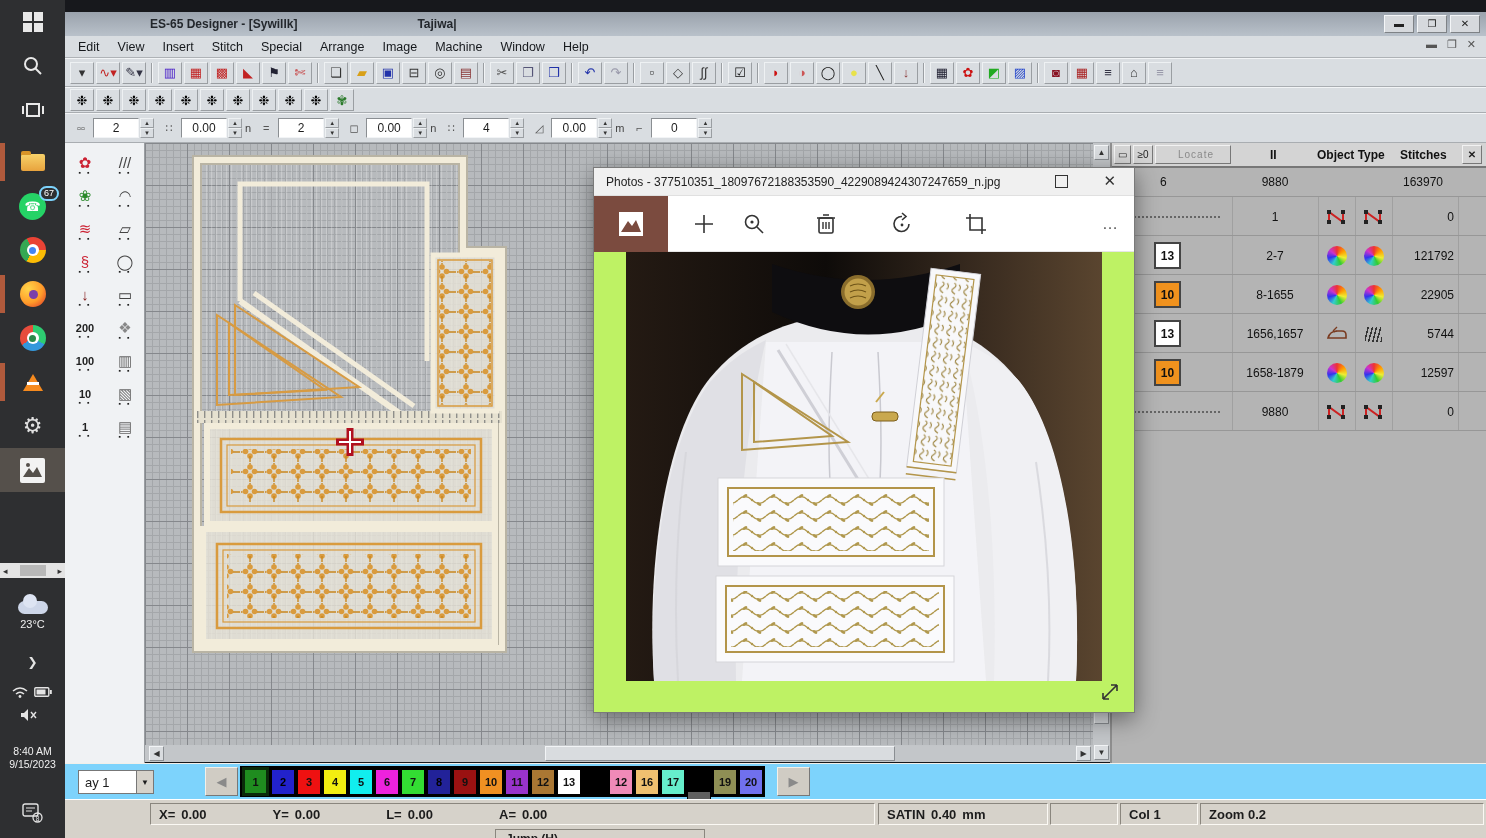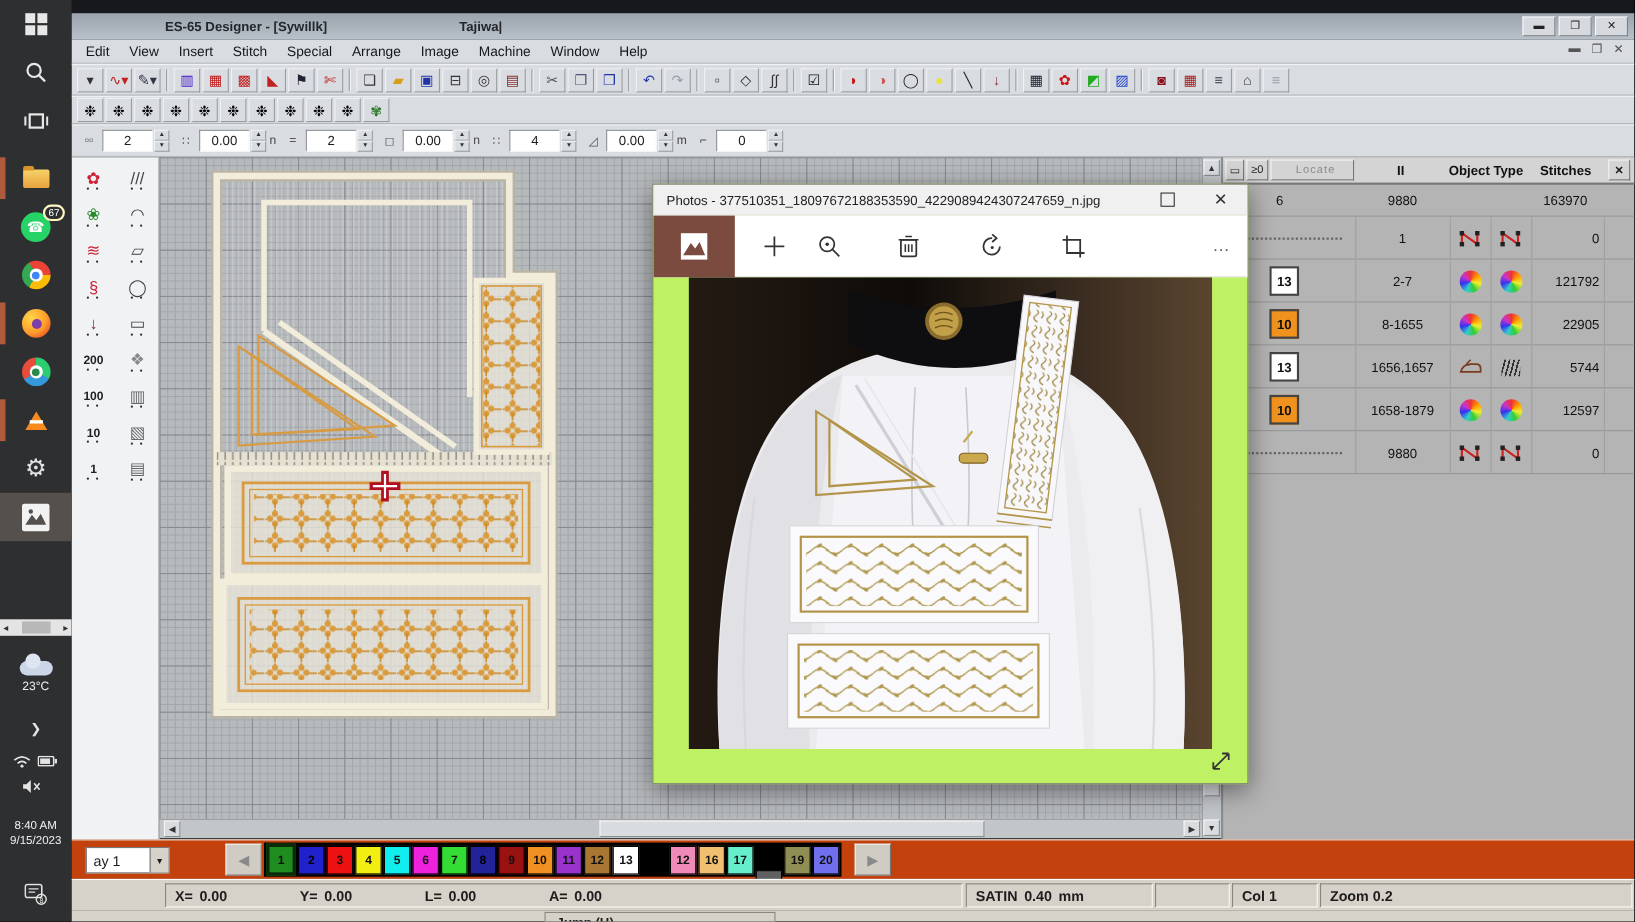--- a/index.html
+++ b/index.html
@@ -16,21 +16,21 @@
   .ico-circle{width:26px;height:26px;border-radius:50%;position:relative;}
   .chrome-outer{background:conic-gradient(from -30deg,#ea4335 0 120deg,#fbbc05 0 240deg,#34a853 0 360deg);}
   .chrome-outer .inner{position:absolute;left:7px;top:7px;width:12px;height:12px;border-radius:50%;background:#fff;}
   .chrome-outer .inner2{position:absolute;left:9.5px;top:9.5px;width:7px;height:7px;border-radius:50%;background:#4285f4;}
   .chrome-green{background:conic-gradient(from 0deg,#2ecc71 0 33%,#3498db 0 66%,#e74c3c 0 100%);}
   .chrome-green .inner{position:absolute;left:7px;top:7px;width:12px;height:12px;border-radius:50%;background:#fff;}
   .chrome-green .inner2{position:absolute;left:9.5px;top:9.5px;width:7px;height:7px;border-radius:50%;background:#2a8a4a;}
   .firefox{background:radial-gradient(circle at 32% 30%,#ffd54a,#ff9c2a 55%,#e8592a 82%);}
   .firefox .inner{position:absolute;left:9px;top:9px;width:9px;height:9px;border-radius:50%;background:#7a3faa;}
   .wa{width:27px;height:27px;border-radius:50%;background:#25d366;color:#fff;display:flex;align-items:center;justify-content:center;font-size:13px;}
-  .wa-badge{position:absolute;right:6px;top:2px;border:2px solid #fef9c3;border-radius:10px;color:#fff;font-size:9px;padding:0 3px;line-height:11px;background:#2e2f31;}
+  .wa-badge{position:absolute;right:6px;top:2px;border:2px solid #7dd3fc;border-radius:10px;color:#fff;font-size:9px;padding:0 3px;line-height:11px;background:#2e2f31;}
   .folder{width:24px;height:17px;background:linear-gradient(#f7d26a,#e8a33d);border-radius:2px;position:relative;}
   .folder:before{content:"";position:absolute;left:0;top:-3px;width:10px;height:4px;background:#d89428;border-radius:2px 2px 0 0;}
   .vlc{width:0;height:0;border-left:10px solid transparent;border-right:10px solid transparent;border-bottom:17px solid #f68a1e;position:relative;}
   .vlc:after{content:"";position:absolute;left:-6px;top:8px;width:12px;height:3px;background:#fff;}
   .gear{font-size:22px;color:#e0e0e0;line-height:1;}
   .photos-bg{position:absolute;left:0;top:0;width:65px;height:44px;background:#55504b;}
   .photos-ico{width:25px;height:25px;background:#f2f2f2;border-radius:2px;position:relative;z-index:1;}
   .tb-scroll{position:absolute;left:0;top:563px;width:65px;height:15px;background:#e4e4e4;display:flex;align-items:center;justify-content:space-between;color:#333;font-size:9px;padding:0 3px;}
   .tb-scroll .thumb{width:26px;height:11px;background:#b8b8b8;}
   .cloud{width:30px;height:13px;background:#cdd6e8;border-radius:8px;position:relative;}
@@ -107,21 +107,21 @@
   #ph-title .txt{margin-left:12px;font-size:12px;color:#222;white-space:nowrap;overflow:hidden;max-width:430px;}
   #ph-max{position:absolute;right:66px;top:7px;width:13px;height:13px;border:1.5px solid #333;}
   #ph-close{position:absolute;right:18px;top:4px;font-size:15px;color:#333;}
   #ph-toolbar{height:56px;background:#fff;border-bottom:1px solid #e6e6e6;position:relative;}
   #ph-tile{position:absolute;left:0;top:0;width:74px;height:56px;background:#7b4b3f;display:flex;align-items:center;justify-content:center;}
   .ph-btn{position:absolute;top:12px;width:32px;height:32px;display:flex;align-items:center;justify-content:center;}
   #ph-photo{position:absolute;left:32px;top:84px;width:476px;height:429px;}
   #ph-expand{position:absolute;right:14px;bottom:10px;}
 
   
-  #palettebar{position:absolute;left:65px;top:763px;width:1421px;height:36px;background:#c2410c;border-top:1px solid #f2f0ea;z-index:6;}
+  #palettebar{position:absolute;left:65px;top:763px;width:1421px;height:36px;background:#7dd3fc;border-top:1px solid #f2f0ea;z-index:6;}
   #layerbox{position:absolute;left:13px;top:6px;width:76px;height:24px;background:#fff;border:1px solid #777;display:flex;align-items:center;}
   #layerbox .val{flex:1;padding-left:6px;font-size:13px;}
   #layerbox .dd{width:17px;height:100%;background:#d6d2ca;border-left:1px solid #777;font-size:8px;display:flex;align-items:center;justify-content:center;}
   .pal-arrow{position:absolute;top:3px;width:33px;height:29px;background:#d0ccc4;border:1px solid;border-color:#f2f0ea #777 #777 #f2f0ea;display:flex;align-items:center;justify-content:center;color:#8a8a8a;font-size:13px;}
   #pal-strip{position:absolute;left:175px;top:2px;height:31px;background:#000;display:flex;align-items:center;padding:0 2px;gap:2px;}
   .pswatch{width:24px;height:26px;display:flex;align-items:center;justify-content:center;font-size:11px;font-weight:bold;color:#111;border:1px solid #000;}
   .pswatch.sel{border:3px solid #0a2a0a;width:27px;height:29px;}
 
   
   #statusbar{position:absolute;left:65px;top:799px;width:1421px;height:29px;background:#d6d2ca;border-top:1px solid #fff;z-index:6;font-weight:bold;font-size:13px;}

